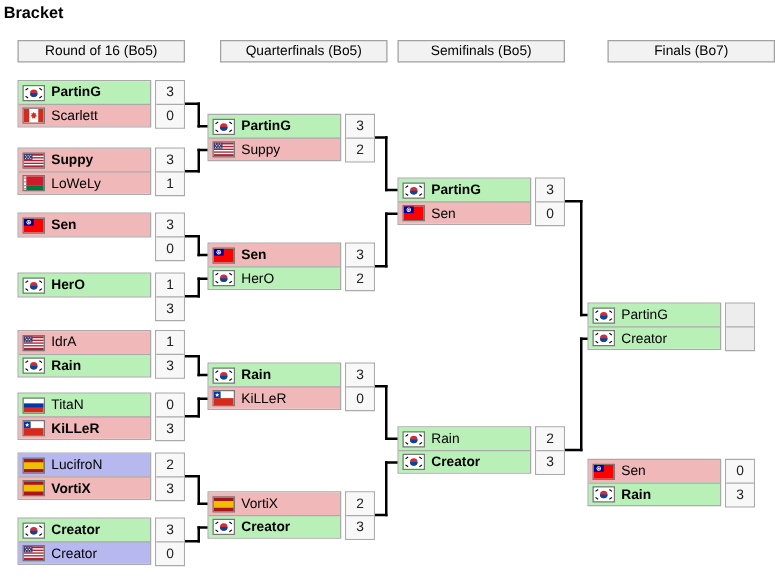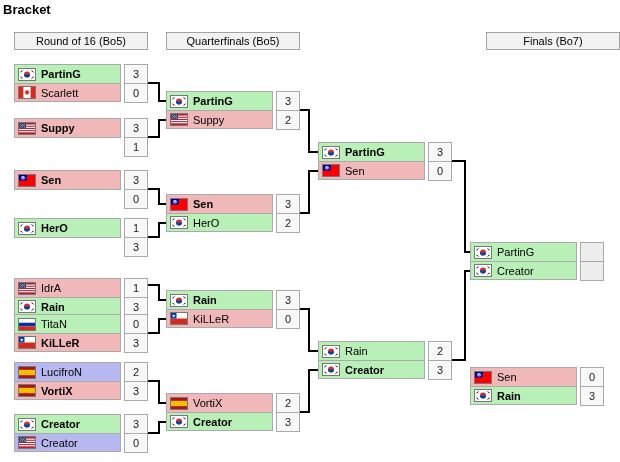--- a/index.html
+++ b/index.html
@@ -6,21 +6,21 @@
   .canvas{
     position:relative;width:620px;height:462px;background:#fff;overflow:hidden;
     font-family:"Liberation Sans",sans-serif;color:#000;
   }
   .title{position:absolute;left:3px;top:2px;font-size:13px;font-weight:bold;}
   .rh{
     position:absolute;top:32px;width:134px;height:18px;box-sizing:border-box;
     border:1px solid #a2a2a2;background:#f2f2f2;font-size:11px;
     text-align:center;line-height:16px;
   }
-  #rh0{left:14px}#rh1{left:166px}#rh2{left:318px}#rh3{left:486px}
+  #rh0{left:14px}#rh1{left:176px}#rh2{left:318px}#rh3{left:486px}
   .third-title{
     position:absolute;left:470px;top:346px;width:134px;text-align:center;
     font-size:11px;font-weight:bold;
   }
   .match{position:absolute;width:134px;height:39px;}
   .names{
     position:absolute;left:0;top:0;width:107px;box-sizing:border-box;
     border:1px solid #aaa;background:#fff;
   }
   .prow{height:18px;display:flex;align-items:center;padding-left:3px;box-sizing:border-box;cursor:pointer;}
@@ -37,20 +37,21 @@
   .srow + .srow{border-top:1px solid #aaa;}
   .line{position:absolute;background:#000;}
 </style>
 </head>
 <body>
 
 <div class="canvas">
   <div class="title">Bracket</div>
   <div class="rh" id="rh0">Round of 16 (Bo5)</div>
   <div class="rh" id="rh1">Quarterfinals (Bo5)</div>
+  <div class="rh" id="rh2">Semifinals (Bo5)</div>
   <div class="rh" id="rh3">Finals (Bo7)</div>
 <div class="match" style="left: 14px; top: 64px;">
       <div class="names">
         <div class="prow winner" style="background: rgb(184, 240, 184);">
           <span class="flag">
             <svg width="16" height="11" viewBox="0 0 16 11">
               <rect width="16" height="11" fill="#fff"></rect>
               <circle cx="8" cy="5.5" r="3" fill="#cd2e3a"></circle>
               <path d="M5 5.5a3 3 0 0 0 6 0z" fill="#0047a0"></path>
               <g stroke="#000" stroke-width="0.9">
@@ -97,20 +98,36 @@
                 <circle cx="2.4" cy="2.5" r=".45"></circle>
                 <circle cx="4.5" cy="2.5" r=".45"></circle>
                 <circle cx="1.4" cy="3.8" r=".45"></circle>
                 <circle cx="3.5" cy="3.8" r=".45"></circle>
                 <circle cx="5.6" cy="3.8" r=".45"></circle>
               </g>
             </svg>
           </span>
           <span class="pname">Suppy</span>
         </div>
+        <div class="prow" style="background: rgb(240, 184, 184);">
+          <span class="flag">
+            <svg width="16" height="11" viewBox="0 0 16 11">
+              <rect width="16" height="7.2" fill="#ce1c2c"></rect>
+              <rect y="7.2" width="16" height="3.8" fill="#00793e"></rect>
+              <rect width="2" height="11" fill="#fff"></rect>
+              <g fill="#ce1c2c">
+                <rect x=".5" y="1" width="1" height="1"></rect>
+                <rect x=".5" y="4" width="1" height="1"></rect>
+                <rect x=".5" y="7" width="1" height="1"></rect>
+                <rect x=".5" y="9.5" width="1" height="1"></rect>
+              </g>
+            </svg>
+          </span>
+          <span class="pname">LoWeLy</span>
+        </div>
       </div>
       <div class="scores">
         <div class="srow" style="background: rgb(248, 248, 248);">3</div>
         <div class="srow" style="background: rgb(248, 248, 248);">1</div>
       </div>
     </div>
     <div class="match" style="left: 14px; top: 170px;">
       <div class="names">
         <div class="prow winner" style="background: rgb(240, 184, 184);">
           <span class="flag">
@@ -144,21 +161,21 @@
             </svg>
           </span>
           <span class="pname">HerO</span>
         </div>
       </div>
       <div class="scores">
         <div class="srow" style="background: rgb(248, 248, 248);">1</div>
         <div class="srow" style="background: rgb(248, 248, 248);">3</div>
       </div>
     </div>
-    <div class="match" style="left: 14px; top: 278px;">
+    <div class="match" style="left: 14px; top: 264px;">
       <div class="names">
         <div class="prow" style="background: rgb(240, 184, 184);">
           <span class="flag">
             <svg width="16" height="11" viewBox="0 0 16 11">
               <rect width="16" height="11" fill="#b22234"></rect>
               <g fill="#fff">
                 <rect y="1.6" width="16" height="1.1"></rect>
                 <rect y="3.8" width="16" height="1.1"></rect>
                 <rect y="6" width="16" height="1.1"></rect>
                 <rect y="8.2" width="16" height="1.1"></rect>

